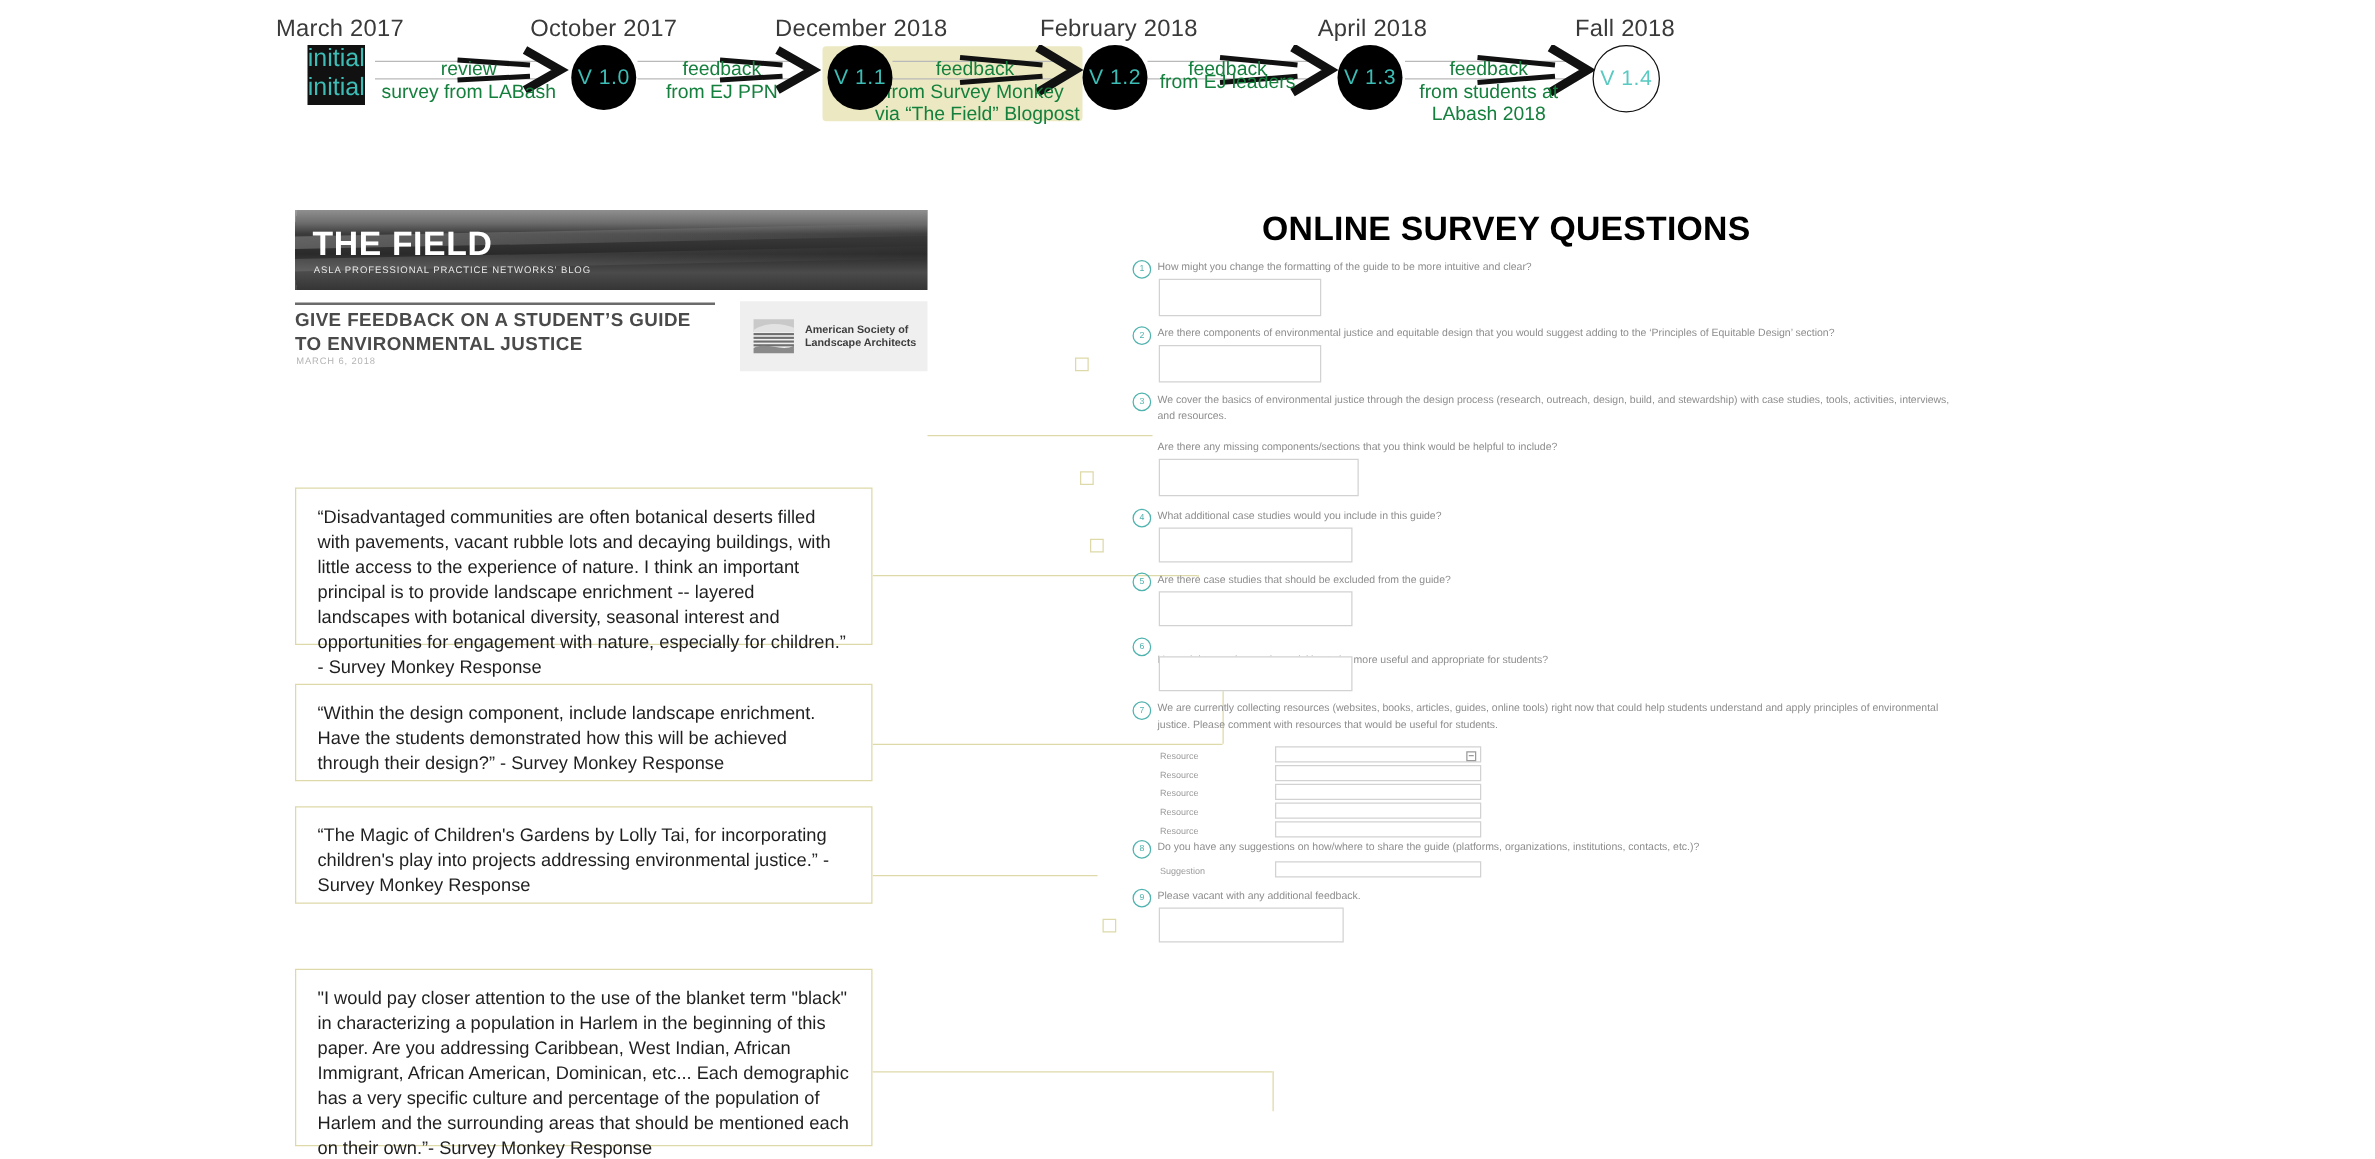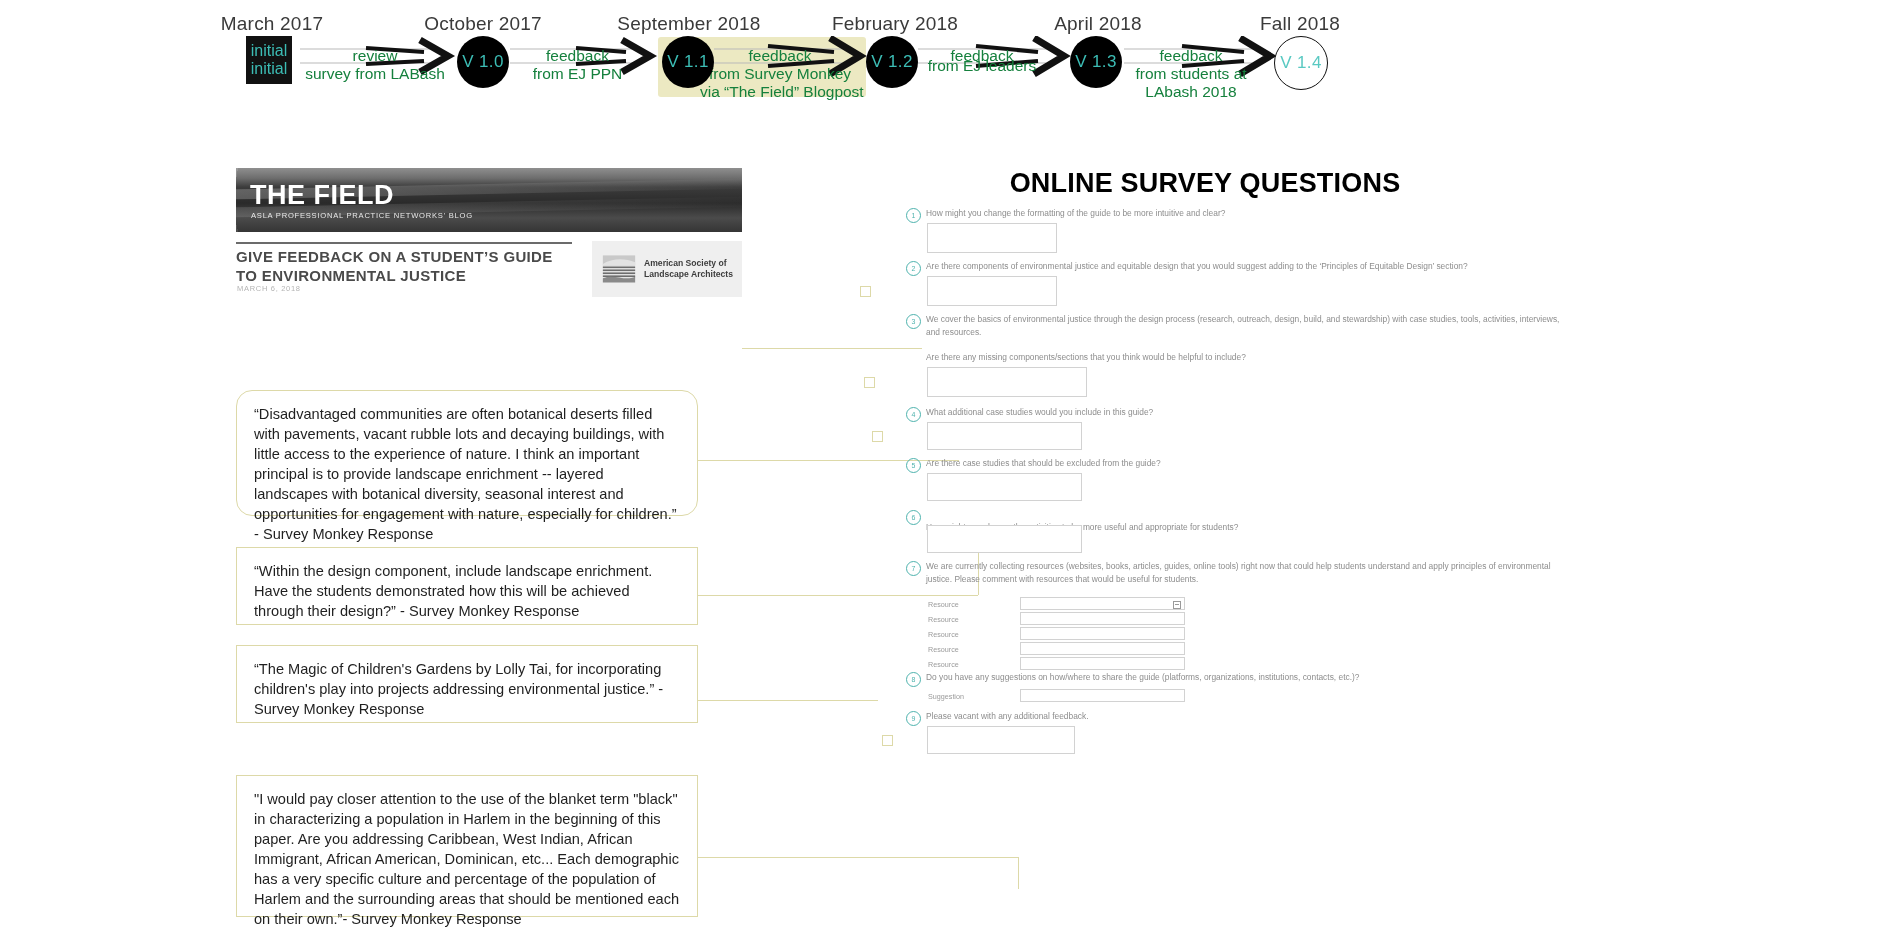--- a/index.html
+++ b/index.html
@@ -21,22 +21,22 @@
   .tl-node-circle{
     position:absolute;border-radius:50%;background:#000;
     display:flex;align-items:center;justify-content:center;
     color:#3cbdb5;font-size:17px;letter-spacing:.4px;white-space:nowrap;
   }
   .tl-node-circle.hollow{
     background:#fff;border:1.6px solid #111;color:#59c9c2;
   }
   .tl-node-square{
     position:absolute;background:#111;
-    display:flex;flex-direction:column;align-items:center;justify-content:center;
-    color:#3cbdb5;font-size:16px;line-height:1.15;white-space:nowrap;
+    display:flex;flex-direction:column;align-items:center;
+    color:#3cbdb5;font-size:20px;line-height:1.15;white-space:nowrap;
   }
   .tl-highlight{
     position:absolute;background:#ece9c2;border-radius:3px;
   }
   .arrow-wrap{position:absolute;}
   .arrow-label{
     position:absolute;text-align:center;font-size:15.5px;
     color:#15803d;line-height:1.25;white-space:nowrap;
   }
 
@@ -148,21 +148,21 @@
 </style>
 </head>
 <body>
 
 <div class="stage">
 
   <div class="abs" id="timeline">
 
     <div class="tl-date" style="left:192px;top:13px;width:160px;">March 2017</div>
     <div class="tl-date" style="left:403px;top:13px;width:160px;">October 2017</div>
-    <div class="tl-date" style="left:609px;top:13px;width:160px;">September 2018</div>
+    <div class="tl-date" style="left:609px;top:13px;width:160px;">December 2018</div>
     <div class="tl-date" style="left:815px;top:13px;width:160px;">February 2018</div>
     <div class="tl-date" style="left:1018px;top:13px;width:160px;">April 2018</div>
     <div class="tl-date" style="left:1220px;top:13px;width:160px;">Fall 2018</div>
 
     <div class="tl-highlight" style="left:658px;top:37px;width:208px;height:60px;"></div>
 
     <svg class="abs" style="left:0;top:36px;" width="1900" height="62">
 
       <g>
         <line x1="300" y1="13" x2="440" y2="13" stroke="#b9b9b9" stroke-width="1"></line>
@@ -290,21 +290,21 @@
 
     <div class="conn conn-h" style="left:698px;top:595px;width:280px;"></div>
     <div class="conn conn-v" style="left:978px;top:528px;height:67px;"></div>
 
     <div class="conn conn-h" style="left:698px;top:700px;width:180px;"></div>
 
     <div class="conn conn-h" style="left:698px;top:857px;width:320px;"></div>
     <div class="conn conn-v" style="left:1018px;top:857px;height:32px;"></div>
   </div>
 
-  <div class="quote-box" style="left:236px;top:390px;width:462px;height:126px;border-radius:16px;">
+  <div class="quote-box" style="left:236px;top:390px;width:462px;height:126px;">
     <div class="quote-text">“Disadvantaged communities are often botanical deserts filled with pavements, vacant rubble lots and decaying buildings, with little access to the experience of nature. I think an important principal is to provide landscape enrichment -- layered landscapes with botanical diversity, seasonal interest and opportunities for engagement with nature, especially for children.” - Survey Monkey Response</div>
   </div>
   <div class="quote-box" style="left:236px;top:547px;width:462px;height:78px;">
     <div class="quote-text">“Within the design component, include landscape enrichment. Have the students demonstrated how this will be achieved through their design?” - Survey Monkey Response</div>
   </div>
   <div class="quote-box" style="left:236px;top:645px;width:462px;height:78px;">
     <div class="quote-text">“The Magic of Children's Gardens by Lolly Tai, for incorporating children's play into projects addressing environmental justice.” - Survey Monkey Response</div>
   </div>
   <div class="quote-box" style="left:236px;top:775px;width:462px;height:142px;">
     <div class="quote-text">"I would pay closer attention to the use of the blanket term "black" in characterizing a population in Harlem in the beginning of this paper. Are you addressing Caribbean, West Indian, African Immigrant, African American, Dominican, etc... Each demographic has a very specific culture and percentage of the population of Harlem and the surrounding areas that should be mentioned each on their own.”- Survey Monkey Response</div>

